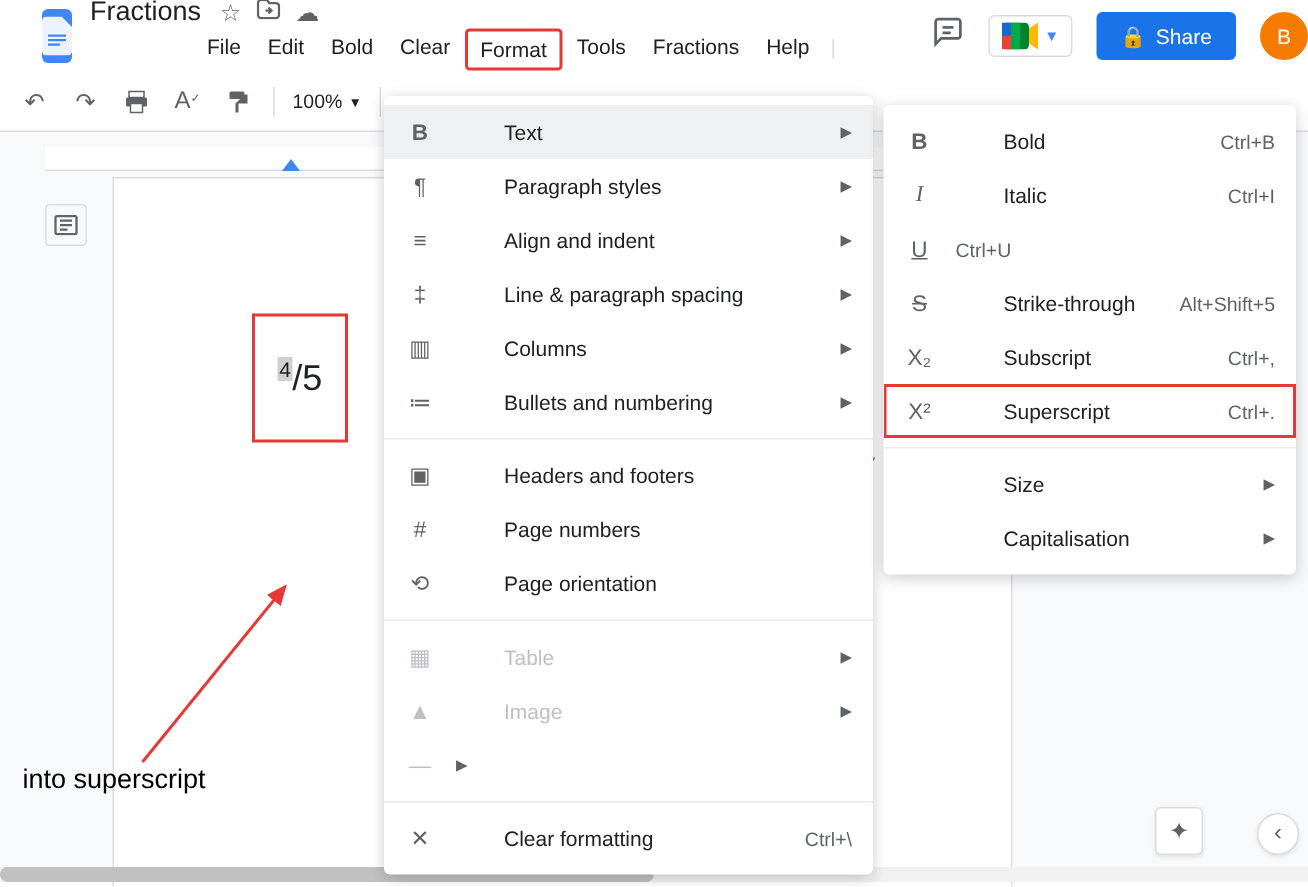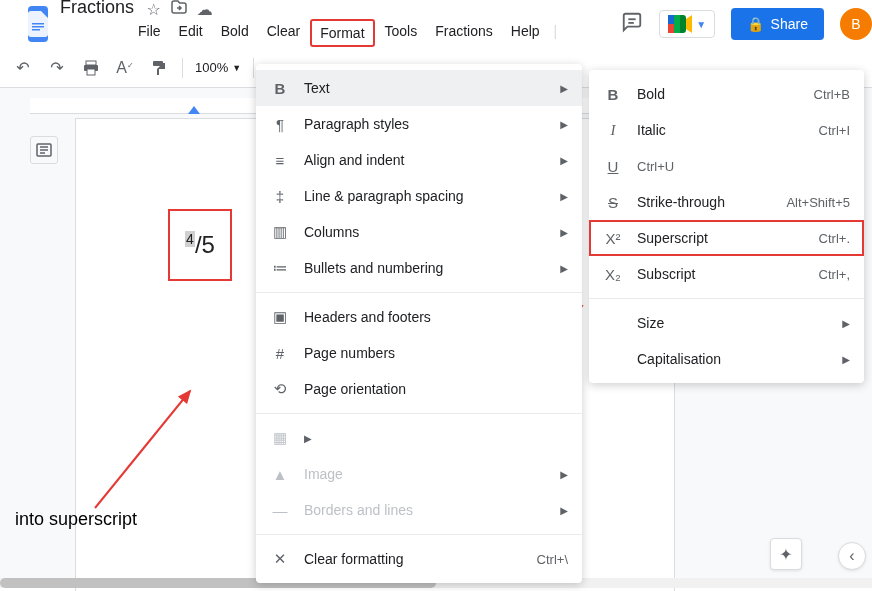--- a/index.html
+++ b/index.html
@@ -30,39 +30,39 @@
     .zoom { font-size: 13px; color: #202124; padding: 0 4px; display: flex; align-items: center; gap: 4px; justify-content: center; }
     
     .canvas-area { position: relative; background: #f8f9fa; height: 500px; padding-top: 10px; }
     .ruler { height: 16px; background: #fff; border-bottom: 1px solid #dadce0; position: relative; margin: 0 30px; }
     .ruler-marker { position: absolute; top: 6px; width: 12px; height: 10px; }
     .ruler-marker.left { left: 158px; border-left: 6px solid transparent; border-right: 6px solid transparent; border-bottom: 8px solid #4285f4; }
     
     .outline-btn { position: absolute; left: 30px; top: 48px; width: 28px; height: 28px; border: 1px solid #dadce0; border-radius: 3px; display: flex; align-items: center; justify-content: center; color: #5f6368; cursor: pointer; }
     
     .page { position: absolute; left: 75px; top: 30px; width: 600px; height: 520px; background: white; border: 1px solid #dadce0; }
-    .fraction-box { position: absolute; left: 92px; top: 90px; width: 64px; height: 72px; border: 2px solid #e53935; display: flex; align-items: center; justify-content: center; }
+    .fraction-box { position: absolute; left: 92px; top: 90px; width: 64px; height: 86px; border: 2px solid #e53935; display: flex; align-items: center; justify-content: center; }
     .fraction { font-size: 24px; color: #202124; font-family: 'Times New Roman', serif; }
     .fraction sup { font-size: 14px; background: #d0d0d0; padding: 0 1px; }
     
     .annotation { position: absolute; left: 15px; top: 420px; font-size: 18px; color: #000; font-family: Calibri, sans-serif; line-height: 1.3; }
     
     .arrow1 { position: absolute; left: 85px; top: 295px; width: 120px; height: 130px; pointer-events: none; }
     .arrow2 { position: absolute; left: 490px; top: 210px; width: 100px; height: 70px; pointer-events: none; }
     
     .dropdown { position: absolute; background: white; box-shadow: 0 2px 10px rgba(0,0,0,0.2); border-radius: 4px; padding: 6px 0; z-index: 100; }
     .format-menu { left: 256px; top: 64px; width: 326px; }
     .text-submenu { left: 589px; top: 70px; width: 275px; }
     .menu-row { display: flex; align-items: center; padding: 7px 14px; font-size: 14px; color: #202124; cursor: pointer; min-height: 36px; }
     .menu-row.hovered { background: #eef0f1; }
     .menu-row.disabled { color: #bdc1c6; cursor: default; }
     .menu-row.highlighted-red { box-shadow: inset 0 0 0 2px #e53935; }
     .menu-icon { width: 20px; height: 20px; margin-right: 14px; display: flex; align-items: center; justify-content: center; color: #5f6368; font-size: 15px; flex-shrink: 0; }
     .menu-row.disabled .menu-icon { color: #bdc1c6; }
-    .menu-label { flex: 1; }
+    .menu-label { flex: 1; margin-left: 32px; }
     .menu-arrow { color: #5f6368; font-size: 10px; }
     .menu-shortcut { color: #5f6368; font-size: 13px; }
     .menu-sep { height: 1px; background: #e8eaed; margin: 6px 0; }
     
     .explore-btn { position: absolute; right: 70px; bottom: 18px; width: 32px; height: 32px; background: #fff; border: 1px solid #dadce0; border-radius: 4px; display: flex; align-items: center; justify-content: center; color: #5f6368; box-shadow: 0 1px 3px rgba(0,0,0,0.1); }
     .side-toggle { position: absolute; right: 6px; bottom: 18px; width: 28px; height: 28px; border-radius: 50%; background: #fff; border: 1px solid #dadce0; display: flex; align-items: center; justify-content: center; color: #5f6368; box-shadow: 0 1px 3px rgba(0,0,0,0.1); }
     
     .hscroll { position: absolute; left: 0; right: 0; bottom: 0; height: 10px; background: #f1f1f1; }
     .hscroll-thumb { position: absolute; left: 0; width: 50%; height: 100%; background: #c1c1c1; border-radius: 5px; }
   </style>
@@ -238,30 +238,30 @@
       <span class="menu-icon" style="">#</span>
       <span class="menu-label">Page numbers</span>
     </div>
     <div class="menu-row">
       <span class="menu-icon" style="">⟲</span>
       <span class="menu-label">Page orientation</span>
     </div>
     <div class="menu-sep"></div>
     <div class="menu-row disabled">
       <span class="menu-icon" style="">▦</span>
+      <span class="menu-label">Table</span>
       <span class="menu-arrow">▶</span>
     </div>
     <div class="menu-row disabled">
       <span class="menu-icon" style="">▲</span>
       <span class="menu-label">Image</span>
       <span class="menu-arrow">▶</span>
     </div>
     <div class="menu-row disabled">
       <span class="menu-icon" style="">—</span>
-      <span class="menu-label">Borders and lines</span>
       <span class="menu-arrow">▶</span>
     </div>
     <div class="menu-sep"></div>
     <div class="menu-row">
       <span class="menu-icon" style="">✕</span>
       <span class="menu-label">Clear formatting</span>
       <span class="menu-shortcut">Ctrl+\</span>
     </div>
   </div>
 <div class="dropdown text-submenu" id="text-submenu">
@@ -276,31 +276,31 @@
       <span class="menu-shortcut">Ctrl+I</span>
     </div>
     <div class="menu-row">
       <span class="menu-icon" style="text-decoration:underline;">U</span>
       <span class="menu-shortcut">Ctrl+U</span>
     </div>
     <div class="menu-row">
       <span class="menu-icon" style="text-decoration:line-through;">S</span>
       <span class="menu-label">Strike-through</span>
       <span class="menu-shortcut">Alt+Shift+5</span>
+    </div>
+    <div class="menu-row">
+      <span class="menu-icon" style="">X₂</span>
+      <span class="menu-label">Subscript</span>
+      <span class="menu-shortcut">Ctrl+,</span>
     </div>
     <div class="menu-row highlighted-red">
       <span class="menu-icon" style="">X²</span>
       <span class="menu-label">Superscript</span>
       <span class="menu-shortcut">Ctrl+.</span>
     </div>
-    <div class="menu-row">
-      <span class="menu-icon" style="">X₂</span>
-      <span class="menu-label">Subscript</span>
-      <span class="menu-shortcut">Ctrl+,</span>
-    </div>
     <div class="menu-sep"></div>
     <div class="menu-row">
       <span class="menu-icon" style=""></span>
       <span class="menu-label">Size</span>
       <span class="menu-arrow">▶</span>
     </div>
     <div class="menu-row">
       <span class="menu-icon" style=""></span>
       <span class="menu-label">Capitalisation</span>
       <span class="menu-arrow">▶</span>

